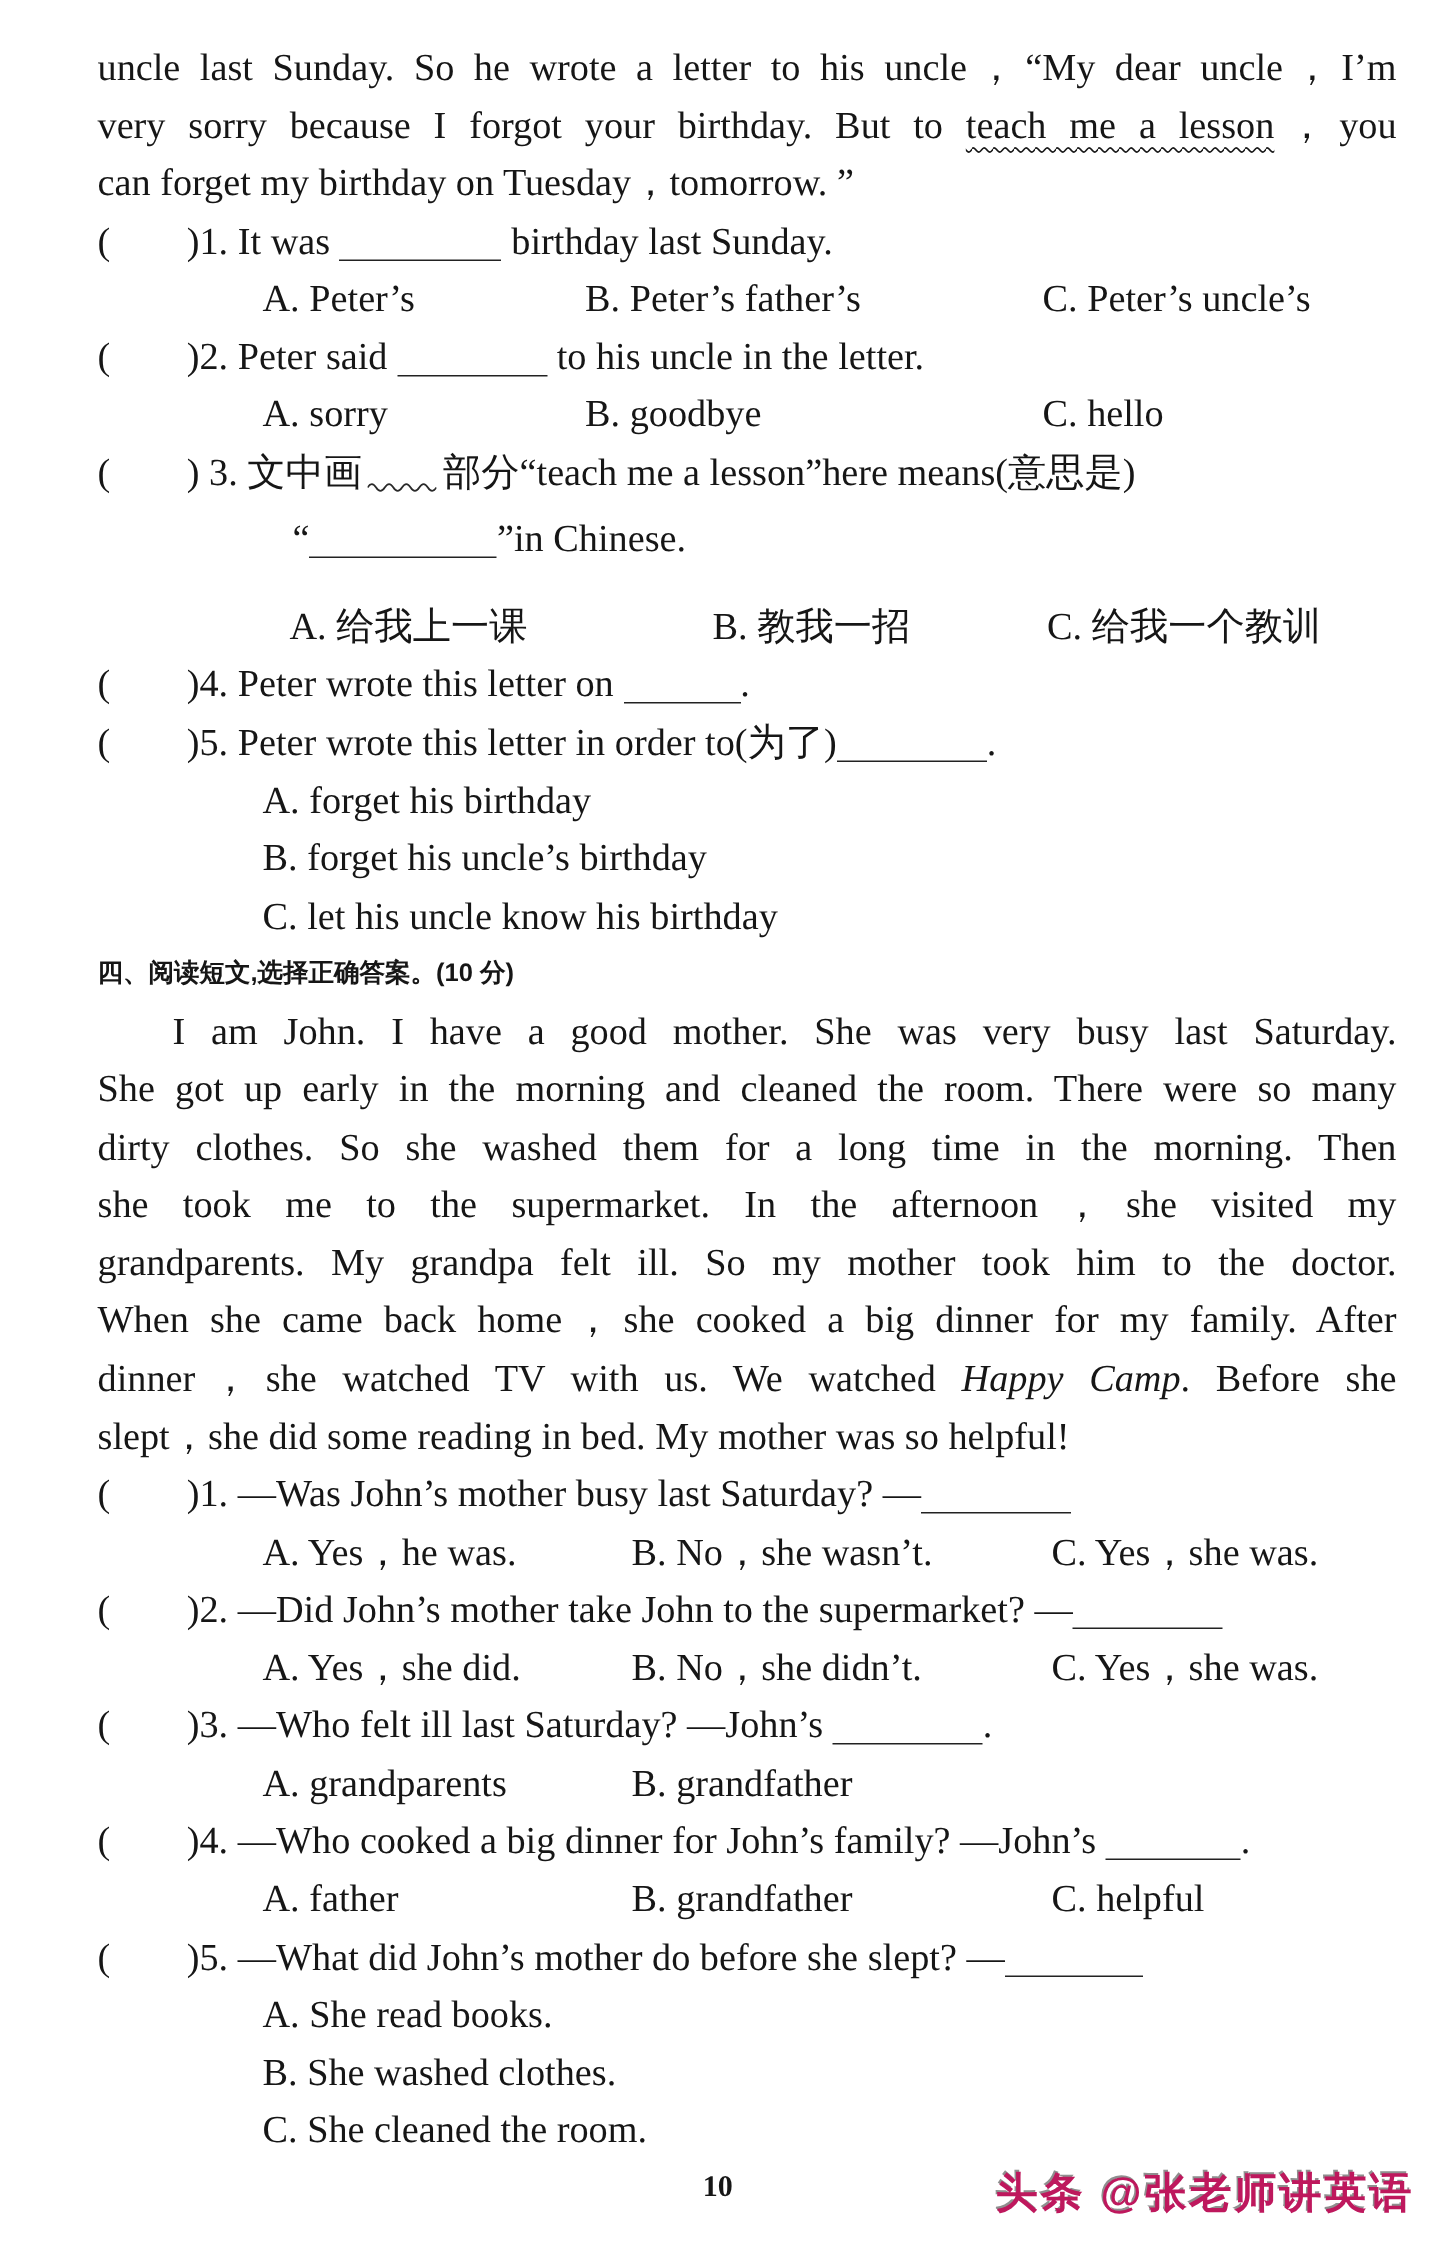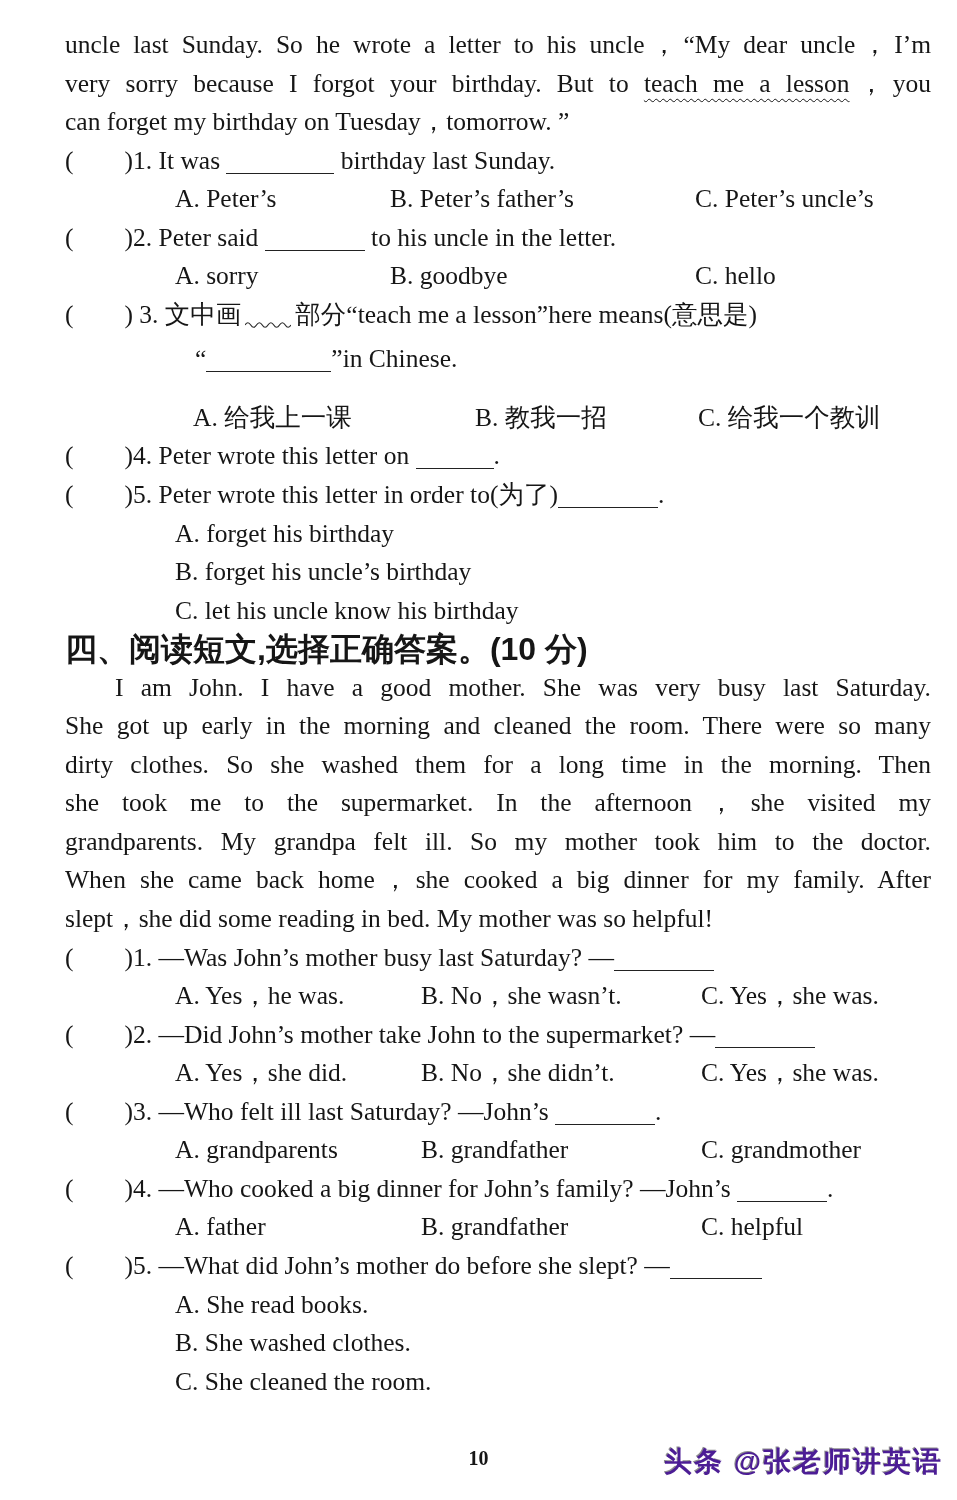--- a/index.html
+++ b/index.html
@@ -6,41 +6,41 @@
   .page {
     position:relative; width:957px; height:1500px; background:#ffffff;
     font-family:"Liberation Serif","DejaVu Serif",serif;
     font-size:25.5px; color:#161616; overflow:hidden;
   }
   .content { position:absolute; left:65px; top:26px; width:866px; }
   .line { line-height:38.55px; min-height:38.55px; }
   .full { text-align:justify; text-align-last:justify; }
   .indent { text-indent:50px; }
   .cont { padding-left:130px; }
-  .heading { font-family:"Liberation Sans","DejaVu Sans",sans-serif; font-weight:bold; font-size:32px; }
+  .heading { font-family:"Liberation Sans","DejaVu Sans",sans-serif; font-weight:bold; font-size:17px; }
   .blank { display:inline-block; border-bottom:1.6px solid #222; height:0.8em; vertical-align:-5px; }
   .wavy {
     text-decoration-line:underline; text-decoration-style:wavy;
     text-decoration-thickness:1px; text-underline-offset:6px;
   }
   .wavy-gap { display:inline-block; vertical-align:-6px; margin:0 4px; }
   .it { font-style:italic; }
   .opts-a { display:grid; grid-template-columns:215px 305px 1fr; padding-left:110px; }
   .opts-cn { display:grid; grid-template-columns:282px 223px 1fr; padding-left:128px;margin-top:20px; }
   .opts-b { display:grid; grid-template-columns:246px 280px 1fr; padding-left:110px; }
   .opt-single { padding-left:110px; }
   .pagenum {
     position:absolute; top:1447px; left:0; width:957px; text-align:center;
     font-weight:bold; font-size:20px;
   }
   .watermark {
     position:absolute; top:1443px; right:14px;
     font-family:"Liberation Sans","DejaVu Sans",sans-serif;
     font-size:28px; font-weight:bold; letter-spacing:2px;
-    color:#4c1d95; text-shadow:2px 2px 0 #ffffff, -1px -1px 0 #8f8f8f;
+    color:#be185d; text-shadow:2px 2px 0 #ffffff, -1px -1px 0 #8f8f8f;
   }
 </style>
 </head>
 <body>
 
 <div class="page">
   <div class="content">
 
     <div class="line full"><span>uncle last Sunday. So he wrote a letter to his uncle，“My dear uncle，I’m</span></div>
     <div class="line full"><span>very sorry because I forgot your birthday. But to </span><span class="wavy">teach me a lesson</span><span>，you</span></div>
@@ -78,41 +78,41 @@
     <div class="line opt-single"><span>C. let his uncle know his birthday</span></div>
 
     <div class="line heading"><span>四、阅读短文,选择正确答案。(10 分)</span></div>
 
     <div class="line full indent"><span>I am John. I have a good mother. She was very busy last Saturday.</span></div>
     <div class="line full"><span>She got up early in the morning and cleaned the room. There were so many</span></div>
     <div class="line full"><span>dirty clothes. So she washed them for a long time in the morning. Then</span></div>
     <div class="line full"><span>she took me to the supermarket. In the afternoon，she visited my</span></div>
     <div class="line full"><span>grandparents. My grandpa felt ill. So my mother took him to the doctor.</span></div>
     <div class="line full"><span>When she came back home，she cooked a big dinner for my family. After</span></div>
+    <div class="line full"><span>dinner，she watched TV with us. We watched </span><span class="it">Happy Camp</span><span>. Before she</span></div>
     <div class="line"><span>slept，she did some reading in bed. My mother was so helpful!</span></div>
 
     <div class="line"><span>(  )1. </span><span>—Was John’s mother busy last Saturday? —</span><span class="blank" style="width:100px"></span></div>
     <div class="line opts-b">
         <span>A. Yes，he was.</span>
         <span>B. No，she wasn’t.</span>
         <span>C. Yes，she was.</span>
       </div>
 
     <div class="line"><span>(  )2. </span><span>—Did John’s mother take John to the supermarket? —</span><span class="blank" style="width:100px"></span></div>
     <div class="line opts-b">
         <span>A. Yes，she did.</span>
         <span>B. No，she didn’t.</span>
         <span>C. Yes，she was.</span>
       </div>
 
     <div class="line"><span>(  )3. </span><span>—Who felt ill last Saturday? —John’s </span><span class="blank" style="width:100px"></span><span>.</span></div>
     <div class="line opts-b">
         <span>A. grandparents</span>
         <span>B. grandfather</span>
-        <span>C. grandmother</span>
       </div>
 
     <div class="line"><span>(  )4. </span><span>—Who cooked a big dinner for John’s family? —John’s </span><span class="blank" style="width:90px"></span><span>.</span></div>
     <div class="line opts-b">
         <span>A. father</span>
         <span>B. grandfather</span>
         <span>C. helpful</span>
       </div>
 
     <div class="line"><span>(  )5. </span><span>—What did John’s mother do before she slept? —</span><span class="blank" style="width:92px"></span></div>

